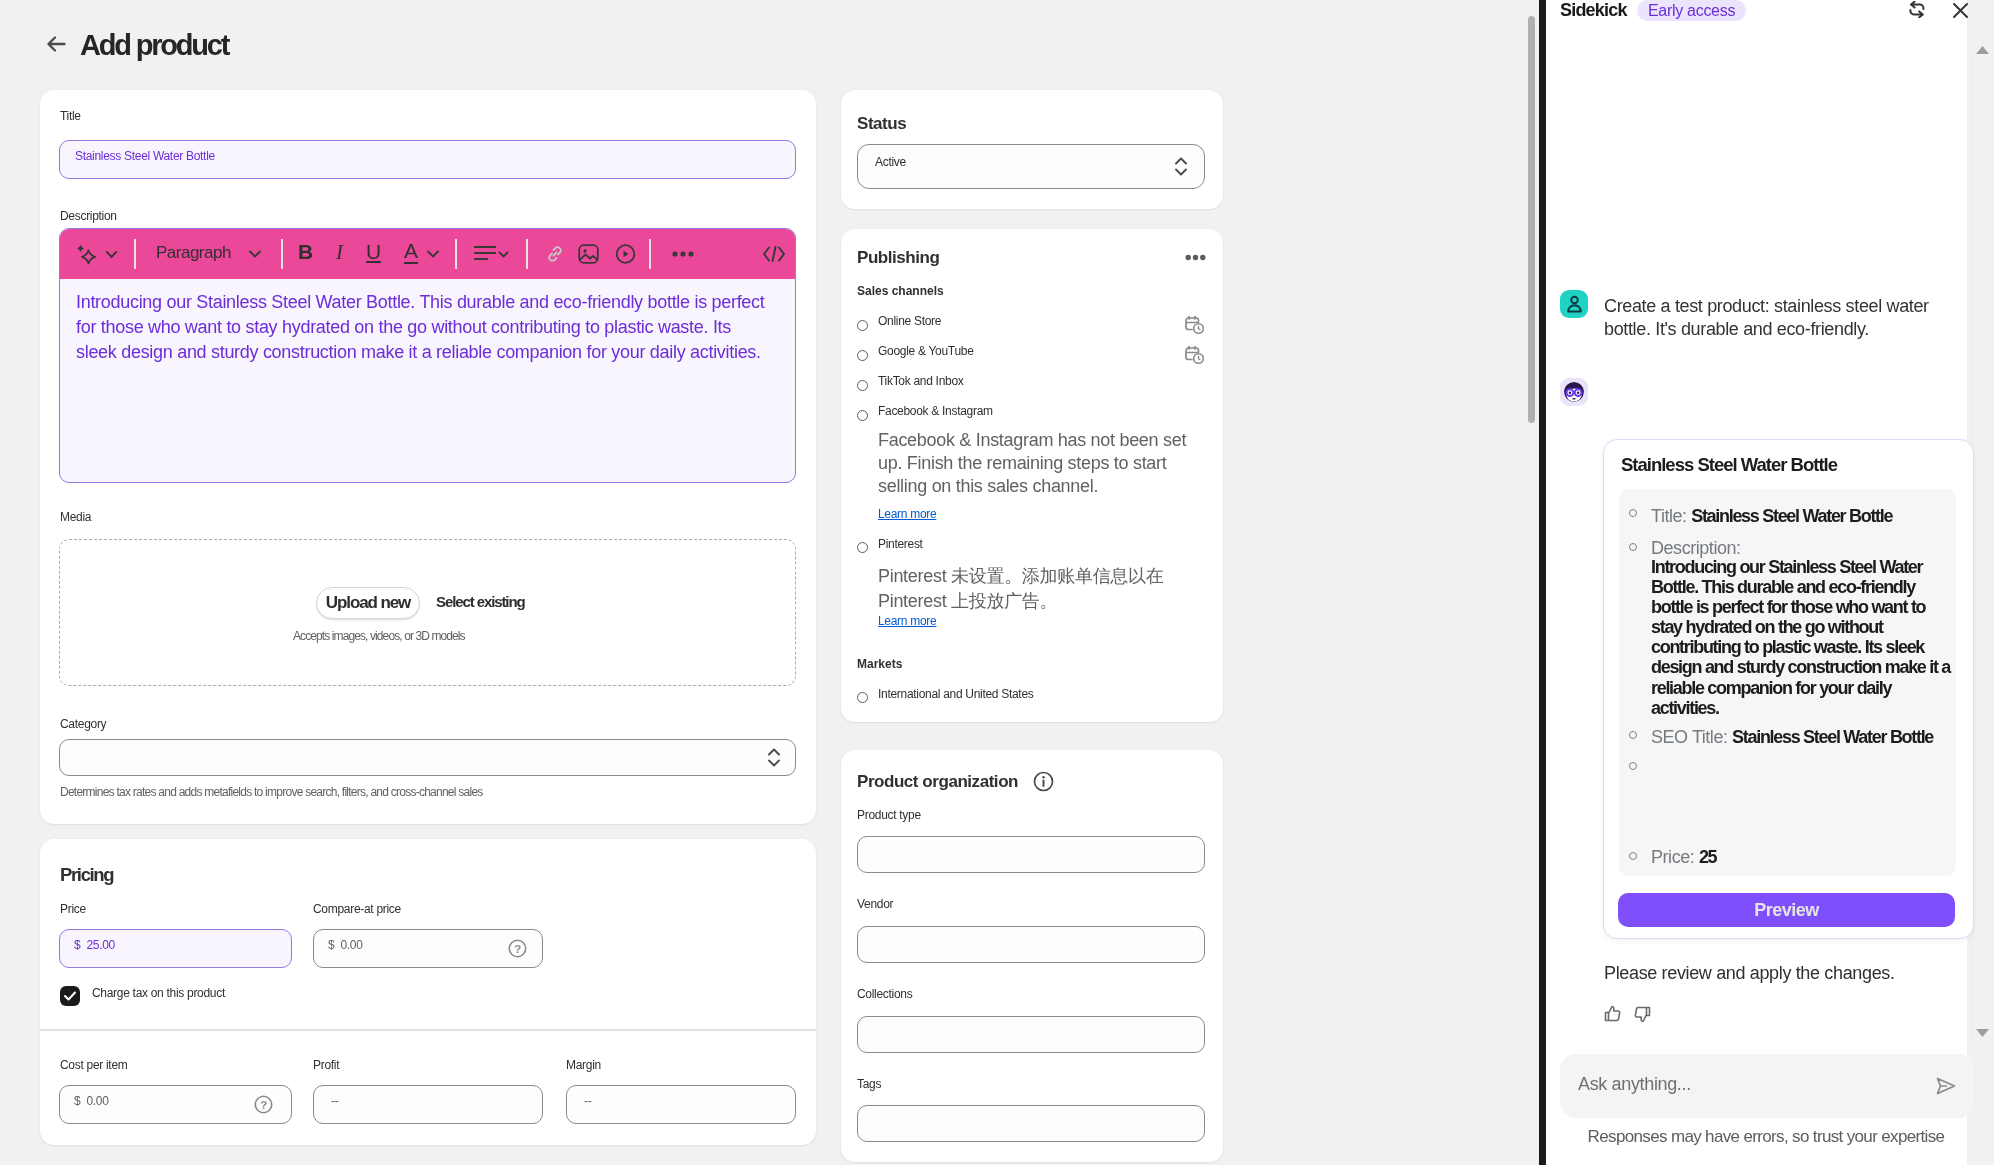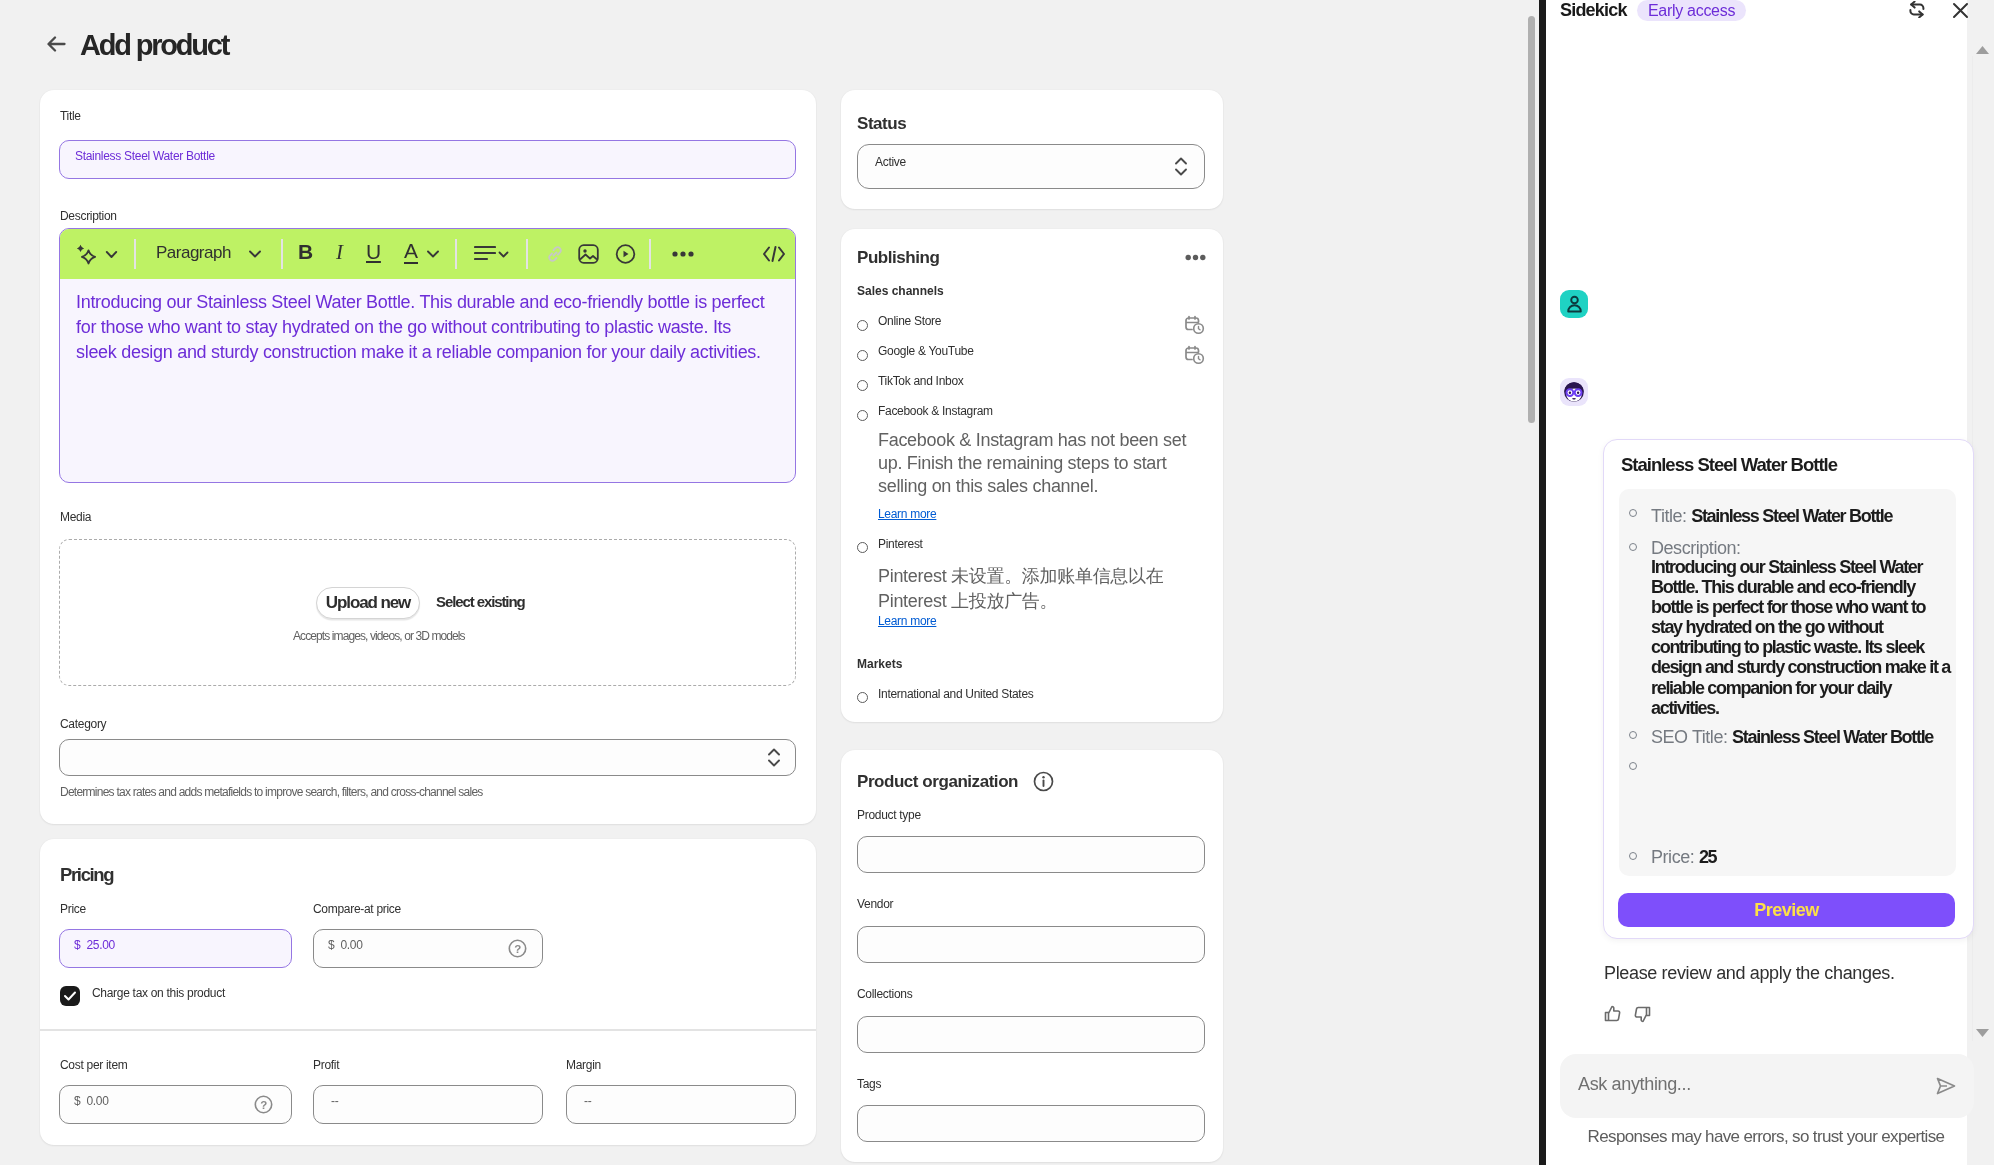--- a/index.html
+++ b/index.html
@@ -30,21 +30,21 @@
   </svg>
   <div class="abs" style="left:80px;top:13px;font-size:29px;font-weight:bold;color:#262626;letter-spacing:-2.2px">Add product</div>
 
   <div class="card" style="left:40px;top:74px;width:776px;height:734px"></div>
   <div class="lbl" style="left:60px;top:93px">Title</div>
   <div class="pinp" style="left:59px;top:124px;width:737px;height:39px"></div>
   <div class="lbl" style="left:75px;top:133px;color:#6d2dd8">Stainless Steel Water Bottle</div>
 
   <div class="lbl" style="left:60px;top:193px">Description</div>
   <div class="abs" id="editor" style="left:59px;top:212px;width:737px;height:255px;border:1.5px solid #9576e3;border-radius:10px;background:#f8f5fe;overflow:hidden">
-    <div class="abs" style="left:0;top:0;width:100%;height:50px;background:#bef264" id="toolbar">
+    <div class="abs" style="left:0;top:0;width:100%;height:50px;background:#ec4899" id="toolbar">
       <svg class="abs" style="left:15px;top:15px" width="22" height="22" viewBox="0 0 22 22">
         <path d="M13.5 6.3 Q15 11.3 20.1 12.9 Q15 14.5 13.5 19.5 Q12 14.5 6.9 12.9 Q12 11.3 13.5 6.3 Z" fill="none" stroke="#383838" stroke-width="1.8" stroke-linejoin="round"></path>
         <path d="M5.5 0.8 Q6.3 3.6 9.1 4.4 Q6.3 5.2 5.5 8 Q4.7 5.2 1.9 4.4 Q4.7 3.6 5.5 0.8 Z" fill="#383838"></path>
       </svg>
       <svg class="abs" style="left:45px;top:21px" width="13" height="9" viewBox="0 0 13 9">
           <path d="M1.8 2 L6.5 7 L11.2 2" stroke="#383838" stroke-width="1.9" fill="none" stroke-linecap="round" stroke-linejoin="round"></path>
         </svg>
       <div class="abs" style="left:74px;top:10px;width:1.5px;height:30px;background:#e3e3e3"></div>
       <div class="abs" style="left:96px;top:14px;font-size:17px;letter-spacing:-0.5px;color:#303030">Paragraph</div>
       <svg class="abs" style="left:188px;top:20px" width="14" height="10" viewBox="0 0 14 10">
@@ -233,20 +233,21 @@
     </svg>
   <svg class="abs" style="left:430px;top:1029px" width="13" height="8" viewBox="0 0 13 8">
       <path d="M6.5 8 L13 0 L0 0 Z" fill="#9d9d9d"></path>
     </svg>
 
   <div class="abs" style="left:14px;top:290px;width:28px;height:28px;background:#1fd2c3;border-radius:9px"></div>
   <svg class="abs" style="left:20px;top:295px" width="17" height="18" viewBox="0 0 17 18">
     <circle cx="8.5" cy="5" r="3.3" fill="none" stroke="#0c3a3e" stroke-width="1.9"></circle>
     <path d="M2.2 16.5 a6.3 6.3 0 0 1 12.6 0 Z" fill="none" stroke="#0c3a3e" stroke-width="1.9" stroke-linejoin="round"></path>
   </svg>
+  <div class="abs" style="left:58px;top:295px;font-size:18px;letter-spacing:-0.35px;line-height:23px;color:#333;white-space:nowrap">Create a test product: stainless steel water<br>bottle. It's durable and eco-friendly.</div>
 
   <div class="abs" style="left:14px;top:378px;width:28px;height:28px;background:#eae4fb;border-radius:9px"></div>
   <svg class="abs" style="left:16px;top:380px" width="24" height="24" viewBox="0 0 24 24">
     <circle cx="12" cy="12" r="9.8" fill="#2a1650"></circle>
     <ellipse cx="12" cy="14.8" rx="7.6" ry="6.7" fill="#fff"></ellipse>
     <path d="M2.2 12 a9.8 9.8 0 0 1 19.6 0 L17.5 9.2 L14 8.6 L9 8.8 L5 9.6 Z" fill="#2a1650"></path>
     <circle cx="7.9" cy="12.6" r="3.4" fill="#fff" stroke="#6d3ff2" stroke-width="2"></circle>
     <circle cx="16.1" cy="12.6" r="3.4" fill="#fff" stroke="#6d3ff2" stroke-width="2"></circle>
     <path d="M11.3 12.6 H12.7" stroke="#6d3ff2" stroke-width="1.6"></path>
     <circle cx="7.9" cy="12.8" r="1.2" fill="#2a1650"></circle>
@@ -262,21 +263,21 @@
   <div class="abs pcrow" style="left:105px;top:506px">Title: <b>Stainless Steel Water Bottle</b></div>
   <div class="abs pcdot" style="left:83px;top:543px"></div>
   <div class="abs pcrow" style="left:105px;top:538px">Description:</div>
   <div class="abs pcb" style="left:105px;top:557px">Introducing our Stainless Steel Water<br>Bottle. This durable and eco-friendly<br>bottle is perfect for those who want to<br>stay hydrated on the go without<br>contributing to plastic waste. Its sleek<br>design and sturdy construction make it a<br>reliable companion for your daily<br>activities.</div>
   <div class="abs pcdot" style="left:83px;top:731px"></div>
   <div class="abs pcrow" style="left:105px;top:727px">SEO Title: <b>Stainless Steel Water Bottle</b></div>
   <div class="abs pcdot" style="left:83px;top:762px"></div>
   <div class="abs pcdot" style="left:83px;top:852px"></div>
   <div class="abs pcrow" style="left:105px;top:847px">Price: <b>25</b></div>
 
-  <div class="abs" style="left:72px;top:893px;width:337px;height:34px;background:#7e4ffb;border-radius:10px;text-align:center;line-height:34px;font-size:18px;letter-spacing:-0.5px;font-weight:bold;color:#fde047">Preview</div>
+  <div class="abs" style="left:72px;top:893px;width:337px;height:34px;background:#7e4ffb;border-radius:10px;text-align:center;line-height:34px;font-size:18px;letter-spacing:-0.5px;font-weight:bold;color:#e5e5e5">Preview</div>
 
   <div class="abs" style="left:58px;top:963px;font-size:18px;letter-spacing:-0.35px;color:#303030">Please review and apply the changes.</div>
 
   <svg class="abs" style="left:58px;top:1005px" width="17" height="17" viewBox="0 0 17 17">
     <path d="M1.5 7.5 H4.5 V15.5 H1.5 Z M4.5 8.5 L8 1.5 a1.8 1.8 0 0 1 1.8 1.8 V6 H14 a1.6 1.6 0 0 1 1.6 1.9 L14.5 14 a1.8 1.8 0 0 1 -1.8 1.5 H4.5" fill="none" stroke="#6b6b6b" stroke-width="1.6" stroke-linejoin="round"></path>
   </svg>
   <svg class="abs" style="left:88px;top:1006px" width="17" height="17" viewBox="0 0 17 17">
     <path d="M15.5 9.5 H12.5 V1.5 H15.5 Z M12.5 8.5 L9 15.5 a1.8 1.8 0 0 1 -1.8 -1.8 V11 H3 a1.6 1.6 0 0 1 -1.6 -1.9 L2.5 3 a1.8 1.8 0 0 1 1.8 -1.5 H12.5" fill="none" stroke="#6b6b6b" stroke-width="1.6" stroke-linejoin="round"></path>
   </svg>
 

